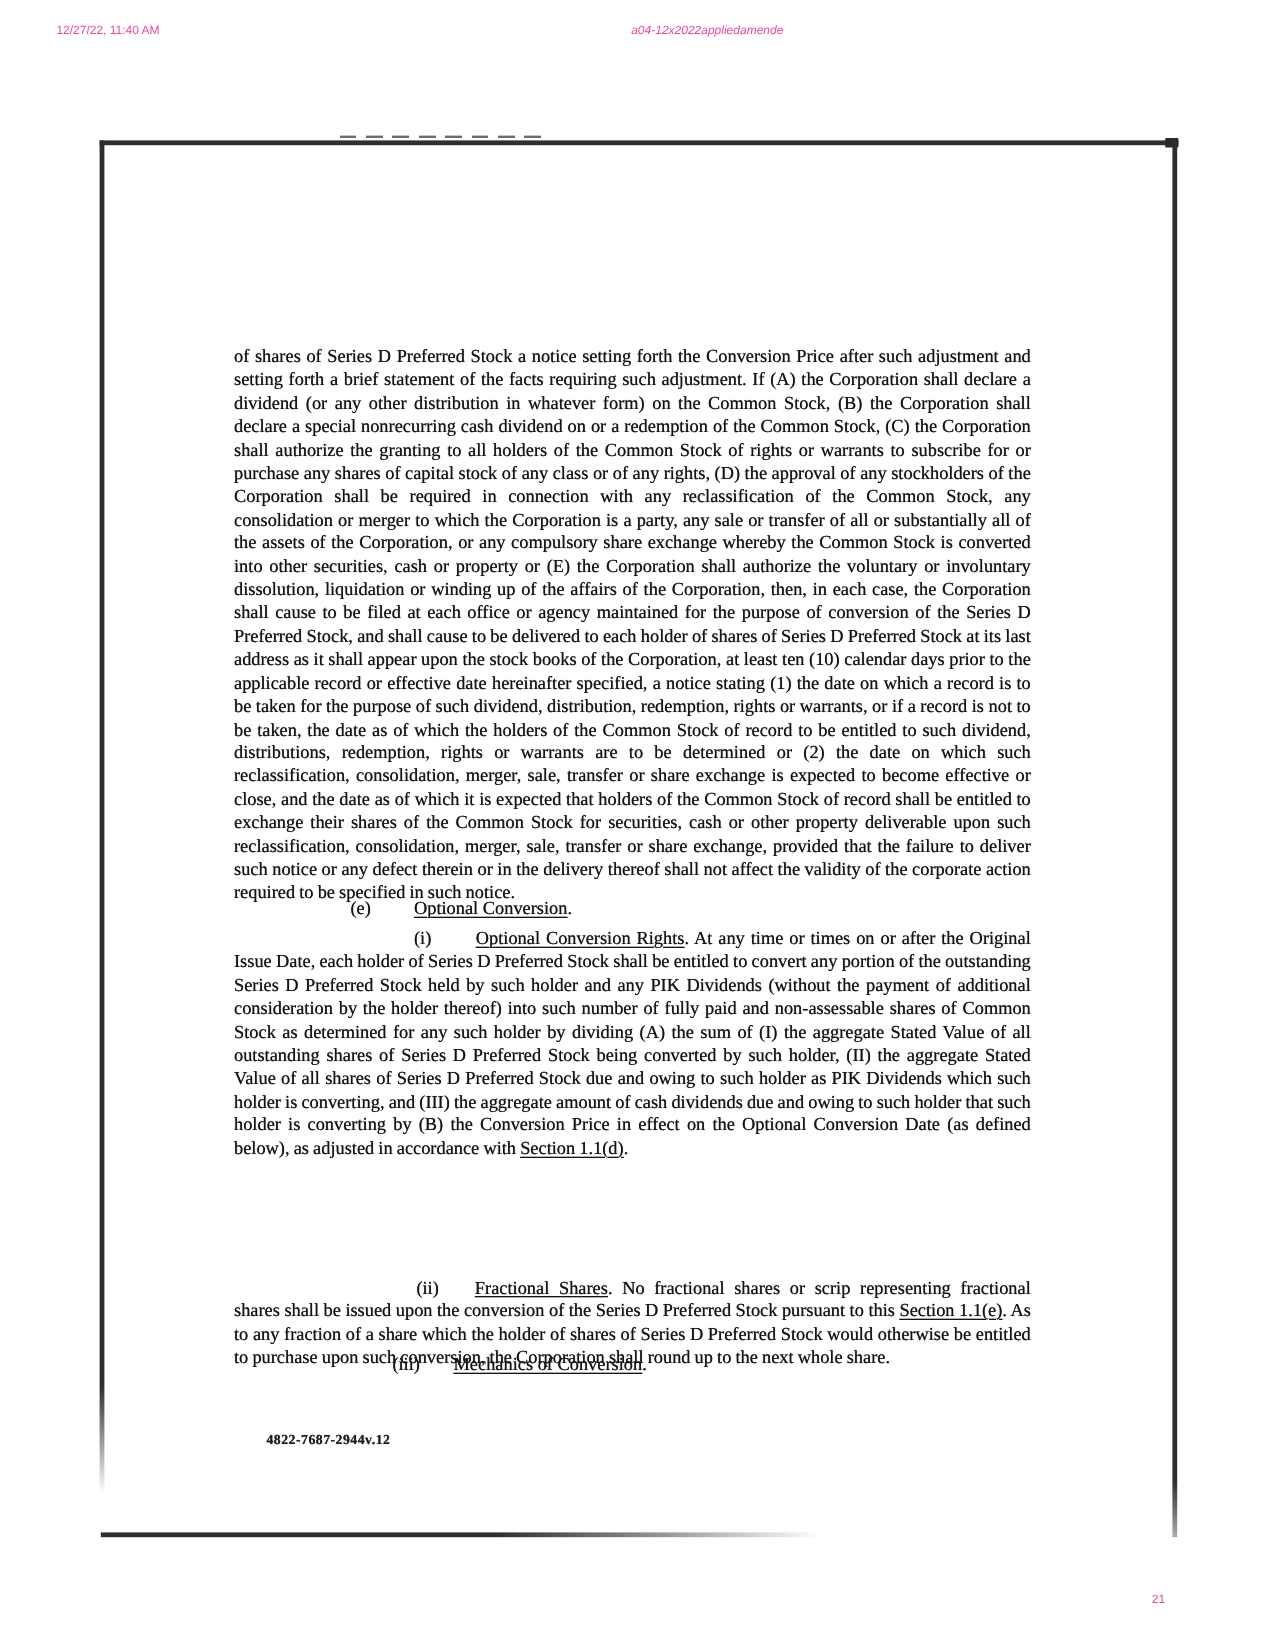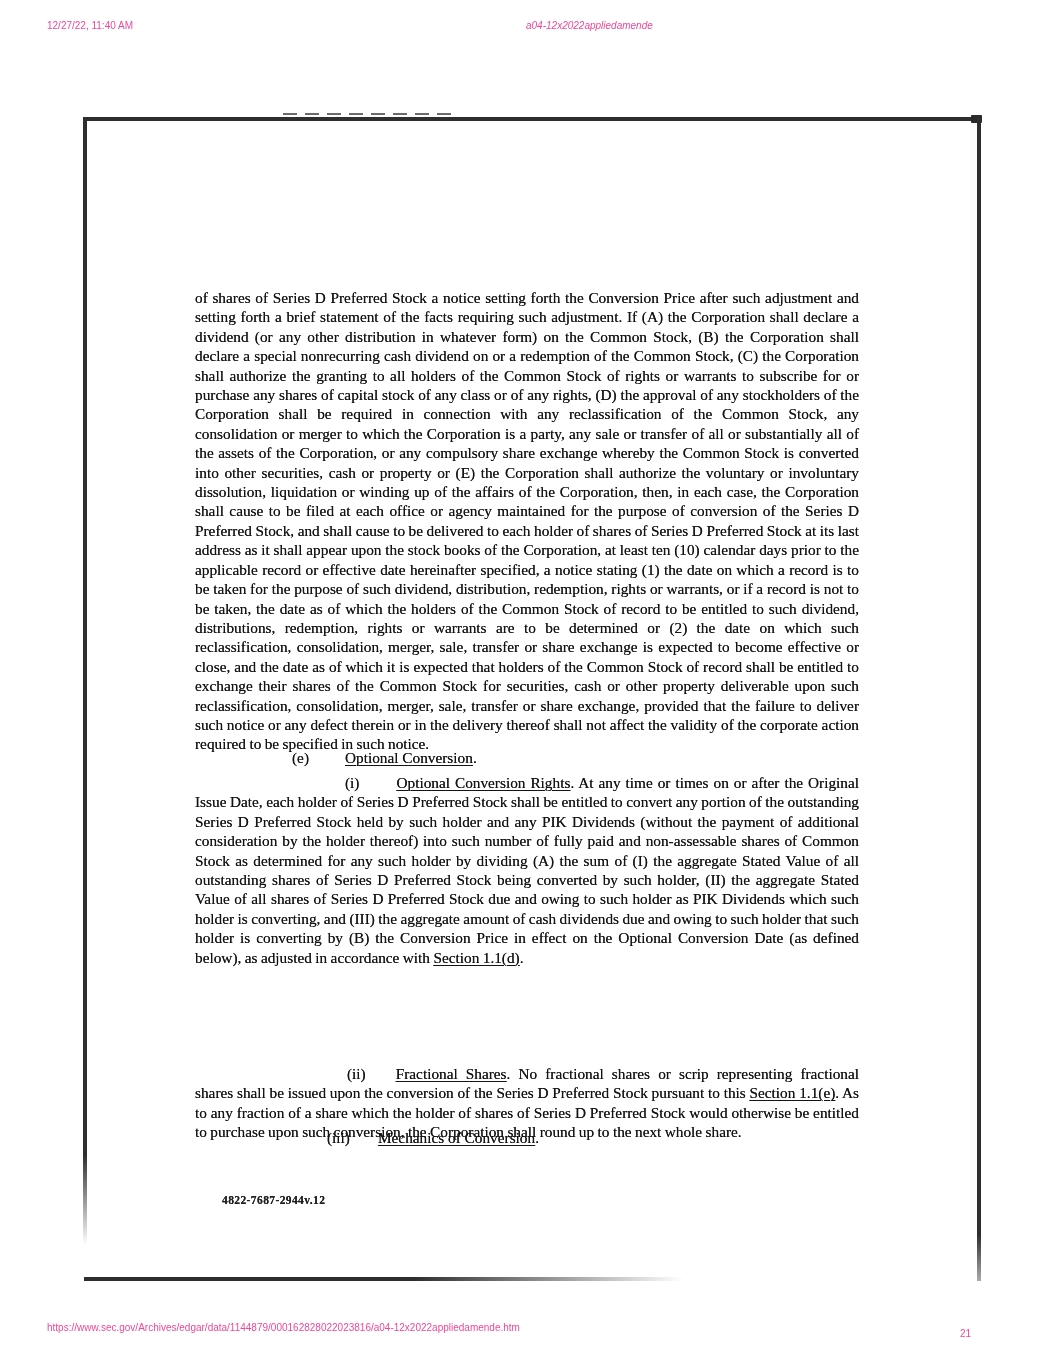--- a/index.html
+++ b/index.html
@@ -73,16 +73,15 @@
   <div class="heading heading-e"><span>(e)</span><span class="gap-36"></span><span class="u">Optional Conversion</span><span>.</span></div>
 
   <p class="para para-i"><span>(i)</span><span class="gap-37"></span><span class="u">Optional Conversion Rights</span><span>. At any time or times on or after the Original Issue Date, each holder of Series D Preferred Stock shall be entitled to convert any portion of the outstanding Series D Preferred Stock held by such holder and any PIK Dividends (without the payment of additional consideration by the holder thereof) into such number of fully paid and non-assessable shares of Common Stock as determined for any such holder by dividing (A) the sum of (I) the aggregate Stated Value of all outstanding shares of Series D Preferred Stock being converted by such holder, (II) the aggregate Stated Value of all shares of Series D Preferred Stock due and owing to such holder as PIK Dividends which such holder is converting, and (III) the aggregate amount of cash dividends due and owing to such holder that such holder is converting by (B) the Conversion Price in effect on the Optional Conversion Date (as defined below), as adjusted in accordance with </span><span class="u">Section 1.1(d)</span><span>.</span></p>
 
   <p class="para para-ii"><span>(ii)</span><span class="gap-30"></span><span class="u">Fractional Shares</span><span>. No fractional shares or scrip representing fractional shares shall be issued upon the conversion of the Series D Preferred Stock pursuant to this </span><span class="u">Section 1.1(e)</span><span>. As to any fraction of a share which the holder of shares of Series D Preferred Stock would otherwise be entitled to purchase upon such conversion, the Corporation shall round up to the next whole share.</span></p>
 
   <div class="heading heading-iii"><span>(iii)</span><span class="gap-28"></span><span class="u">Mechanics of Conversion</span><span>.</span></div>
 
   <div class="control">4822-7687-2944v.12</div>
 
-  <span class="print-meta pf-url">https://www.sec.gov/Archives/edgar/data/1144879/000162828022023816/a04-12x2022appliedamende.htm</span>
   <span class="print-meta pf-page">21</span>
 
 </div>
 
 </body></html>

